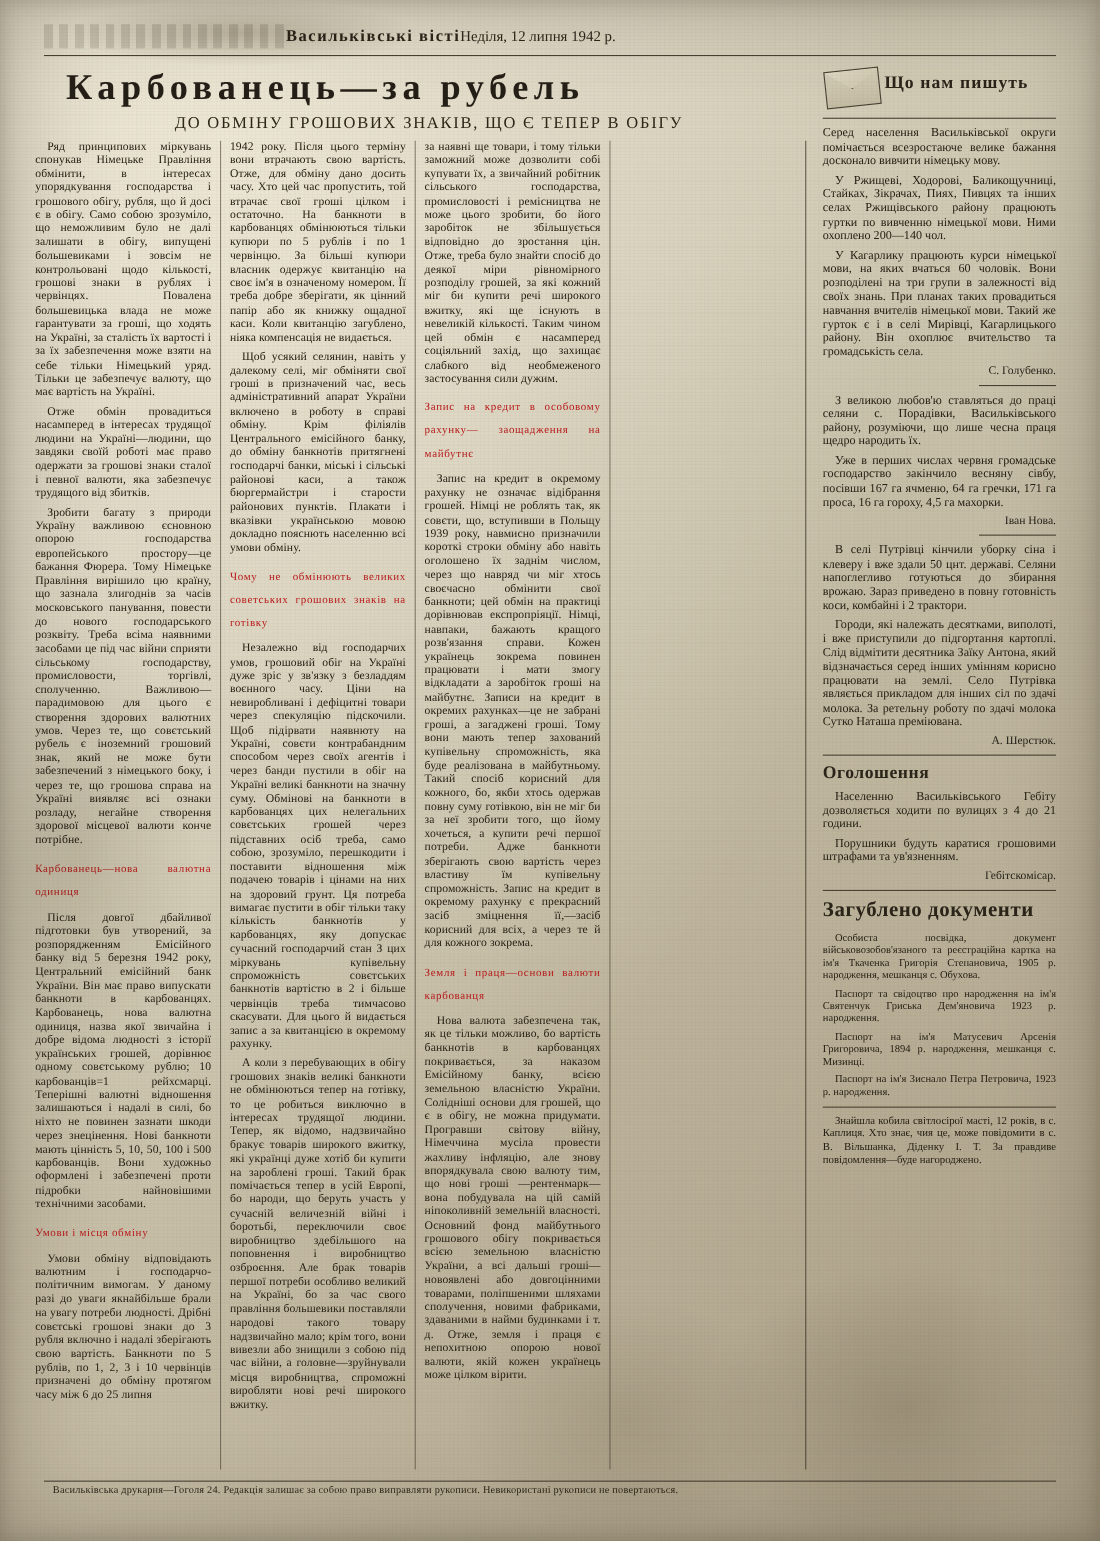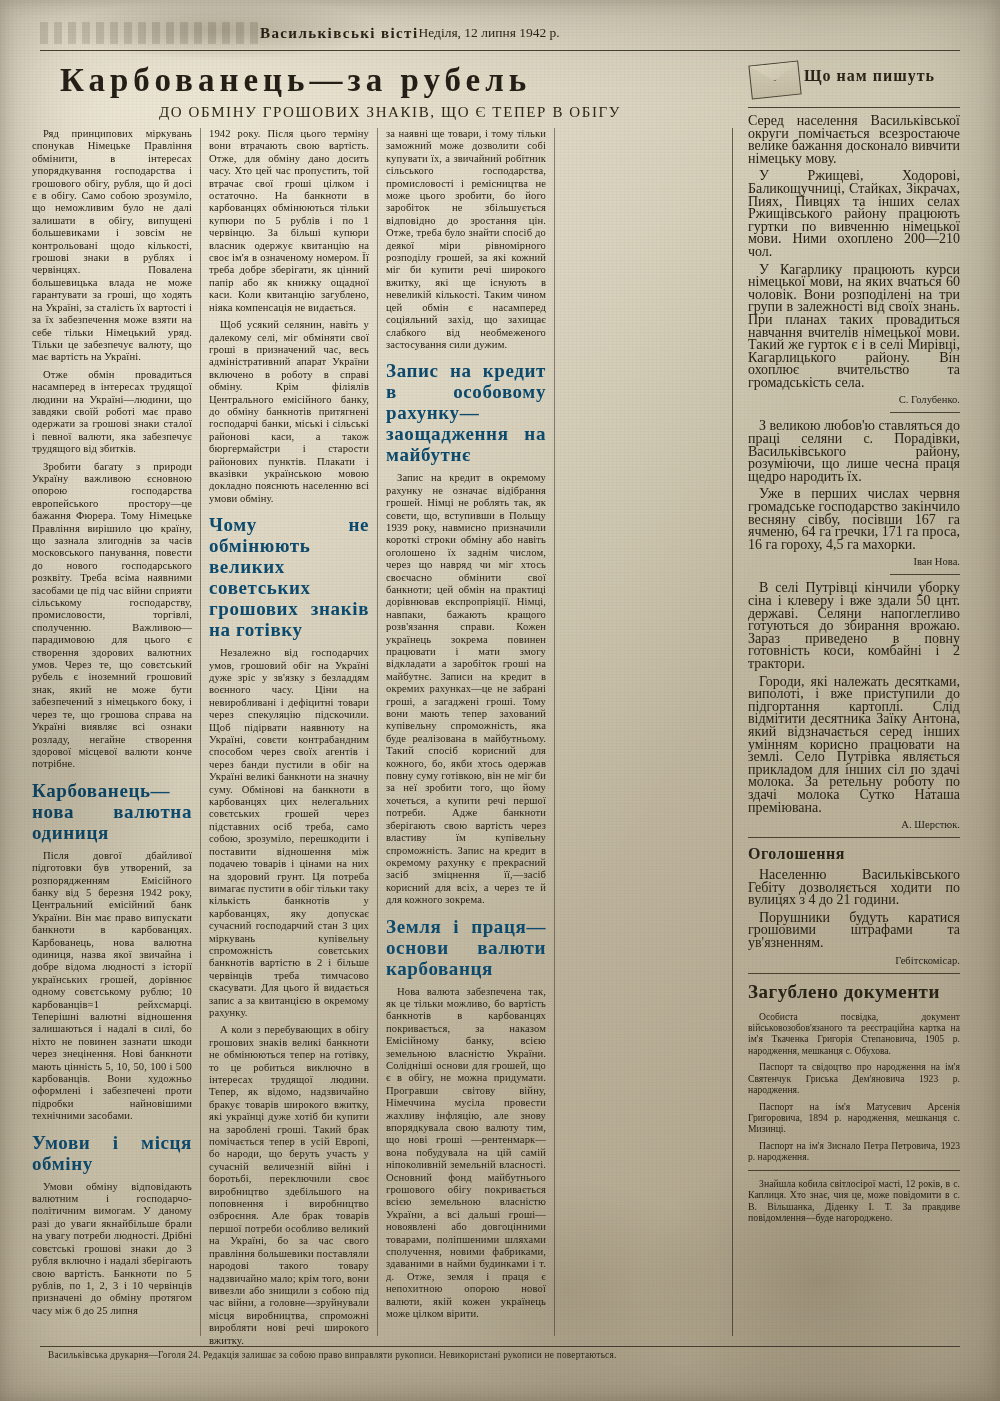--- a/index.html
+++ b/index.html
@@ -65,22 +65,22 @@
   .cols{position:absolute;left:32px;top:128px;width:700px;height:1208px;}
   .col{position:absolute;top:0;width:160px;height:1208px;
        font-size:10.6px;line-height:12.4px;text-align:justify;
        color:#272115;letter-spacing:.1px;}
   .c1{left:0;}
   .c2{left:177px;}
   .c3{left:354px;}
   .col p{margin:0 0 5px 0;text-indent:11px;}
   .col p.noind{text-indent:0;}
   .secthead{
-    font-size:19px;line-height:21px;margin:9px 0 7px 0;font-weight:bold;
-    color:#0c4a6e;letter-spacing:.6px;
+    font-size:10px;line-height:21px;margin:9px 0 7px 0;font-weight:normal;
+    color:#b91c1c;letter-spacing:.6px;
   }
   .vdiv{position:absolute;top:0;width:0;height:1208px;border-left:1px solid rgba(60,52,38,.55);}
   .v1{left:168px;}
   .v2{left:345px;}
   .v3{left:522px;}
   .v4{left:700px;border-left:1.4px solid rgba(60,52,38,.75);}
 
   
   .rail{position:absolute;left:748px;top:60px;width:212px;}
   .rail-banner{
@@ -94,21 +94,21 @@
     position:absolute;left:2px;top:3px;width:48px;height:32px;
     border:1.5px solid #4a4233;transform:rotate(-6deg);
     background:linear-gradient(180deg,#d6cfb9,#c4bba3);
   }
   .rail-banner .env:after{
     content:"";position:absolute;left:0;top:0;width:48px;height:16px;
     border-bottom:1.2px solid #4a4233;
     background:linear-gradient(160deg,#e0d9c3,#cfc7b0);
     clip-path:polygon(0 0,100% 0,50% 100%);
   }
-  .rail p{margin:0 0 5px 0;font-size:14px;line-height:12.6px;text-align:justify;text-indent:11px;color:#272115;}
+  .rail p{margin:0 0 5px 0;font-size:11px;line-height:12.6px;text-align:justify;text-indent:11px;color:#272115;}
   .rail p.noind{text-indent:0;}
   .sig{text-align:right;font-size:10.6px;font-style:normal;margin:1px 0 6px 0;}
   .sig .nm{border-bottom:1px solid transparent;}
   .railrule{width:212px;border-top:1px solid #4a4233;margin:7px 0 7px 0;}
   .railrule.thick{border-top:1.8px solid #4a4233;}
   .rail-h{font-size:16px;font-weight:bold;color:#2a2419;margin:4px 0 6px 0;letter-spacing:.5px;}
   .rail-h2{font-size:19px;font-weight:bold;color:#2a2419;margin:4px 0 8px 0;letter-spacing:.5px;}
   .rail .small{font-size:9.6px;line-height:11.4px;}
   .rail .smallb{font-size:9.8px;line-height:11.6px;}
 
@@ -177,21 +177,21 @@
 
   <div class="rail">
 
     <div class="rail-banner">
       <div class="env"></div>
       <div class="bt">Що нам пишуть</div>
     </div>
     <div class="railrule"></div>
 
     <p class="noind">Серед населення Васильківської округи помічається всезростаюче велике бажання досконало вивчити німецьку мову.</p>
-    <p>У Ржищеві, Ходорові, Баликощучниці, Стайках, Зікрачах, Пиях, Пивцях та інших селах Ржищівського району працюють гуртки по вивченню німецької мови. Ними охоплено 200—210 чол.</p>
+    <p>У Ржищеві, Ходорові, Баликощучниці, Стайках, Зікрачах, Пиях, Пивцях та інших селах Ржищівського району працюють гуртки по вивченню німецької мови. Ними охоплено 200—140 чол.</p>
     <p>У Кагарлику працюють курси німецької мови, на яких вчаться 60 чоловік. Вони розподілені на три групи в залежності від своїх знань. При планах таких провадиться навчання вчителів німецької мови. Такий же гурток є і в селі Мирівці, Кагарлицького району. Він охоплює вчительство та громадськість села.</p>
     <div class="sig"><span class="nm">С. Голубенко.</span></div>
     <div class="railrule" style="width:70px;margin-left:142px;"></div>
 
     <p>З великою любов'ю ставляться до праці селяни с. Порадівки, Васильківського району, розуміючи, що лише чесна праця щедро народить їх.</p>
     <p>Уже в перших числах червня громадське господарство закінчило весняну сівбу, посівши 167 га ячменю, 64 га гречки, 171 га проса, 16 га гороху, 4,5 га махорки.</p>
     <div class="sig"><span class="nm">Іван Нова.</span></div>
     <div class="railrule" style="width:70px;margin-left:142px;"></div>
 
     <p>В селі Путрівці кінчили уборку сіна і клеверу і вже здали  50 цнт. державі. Селяни напоглегливо готуються до збирання врожаю. Зараз приведено в повну готовність коси, комбайні і 2 трактори.</p>

